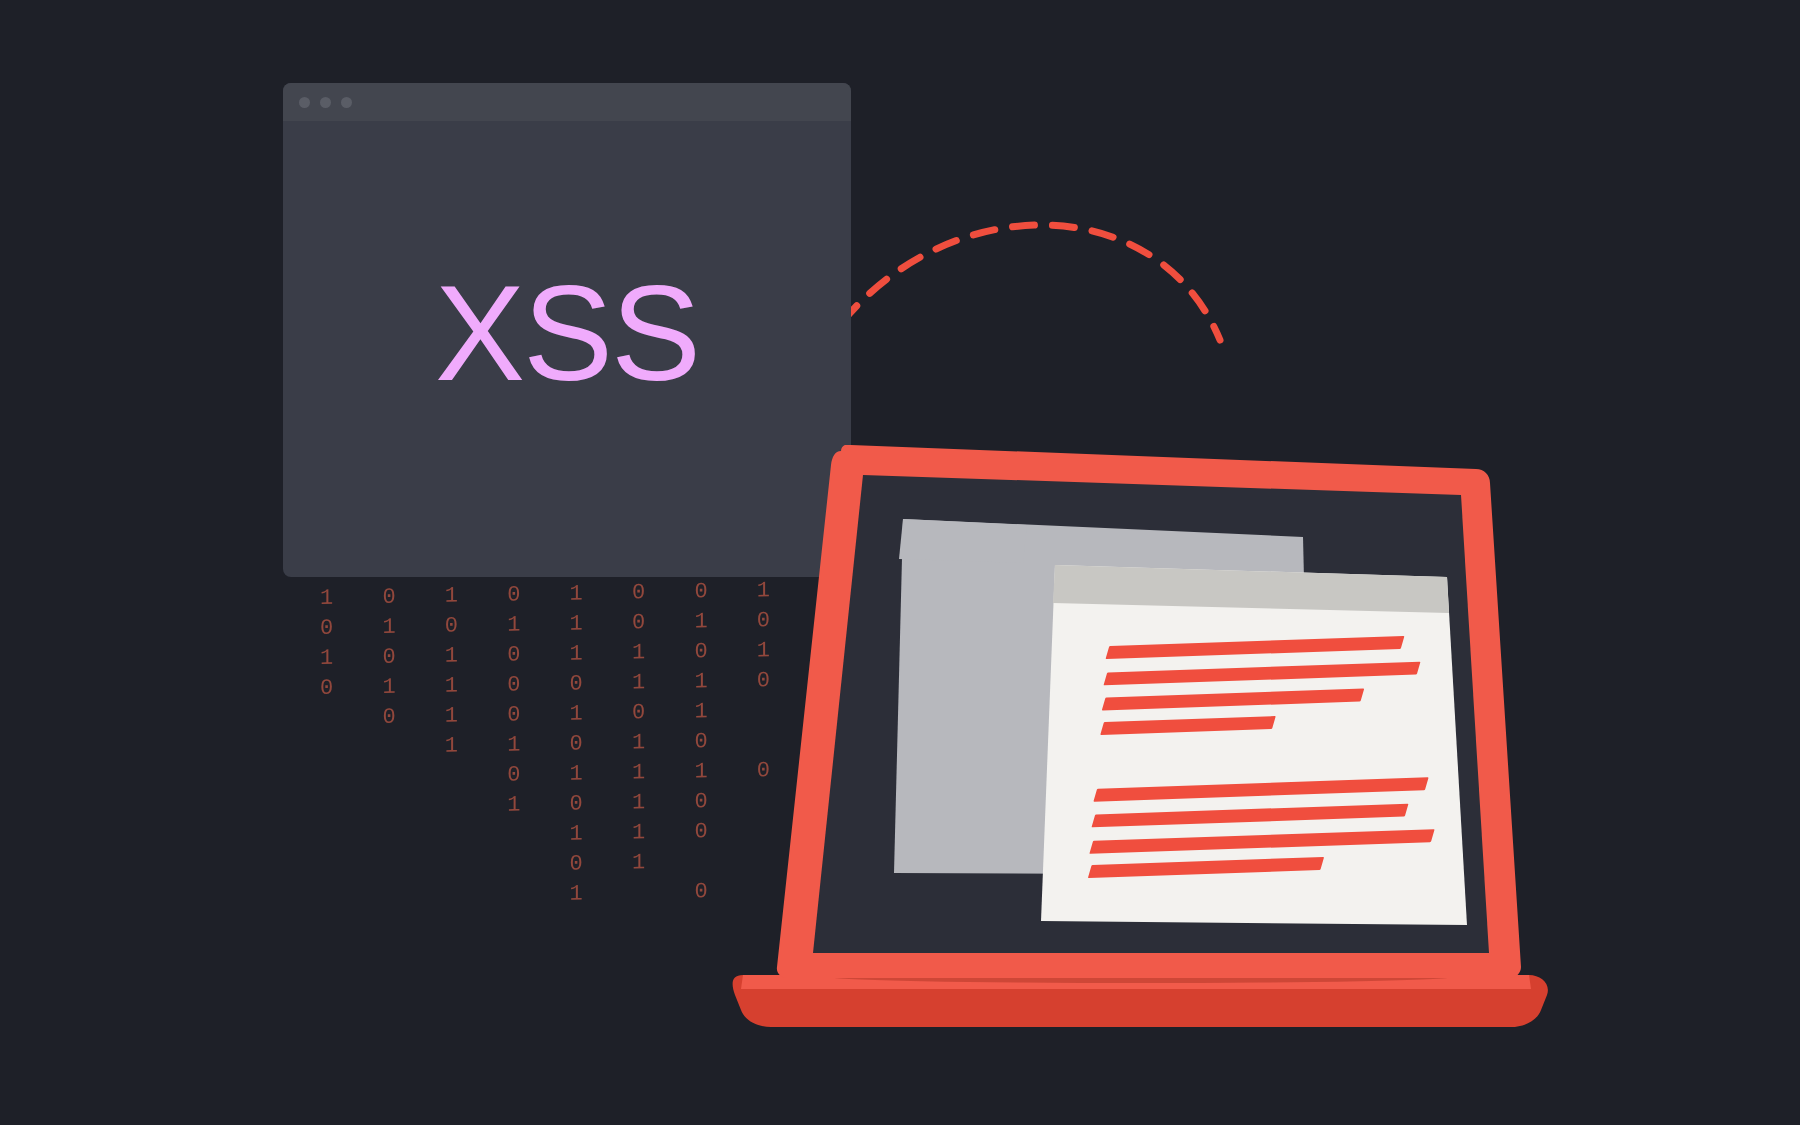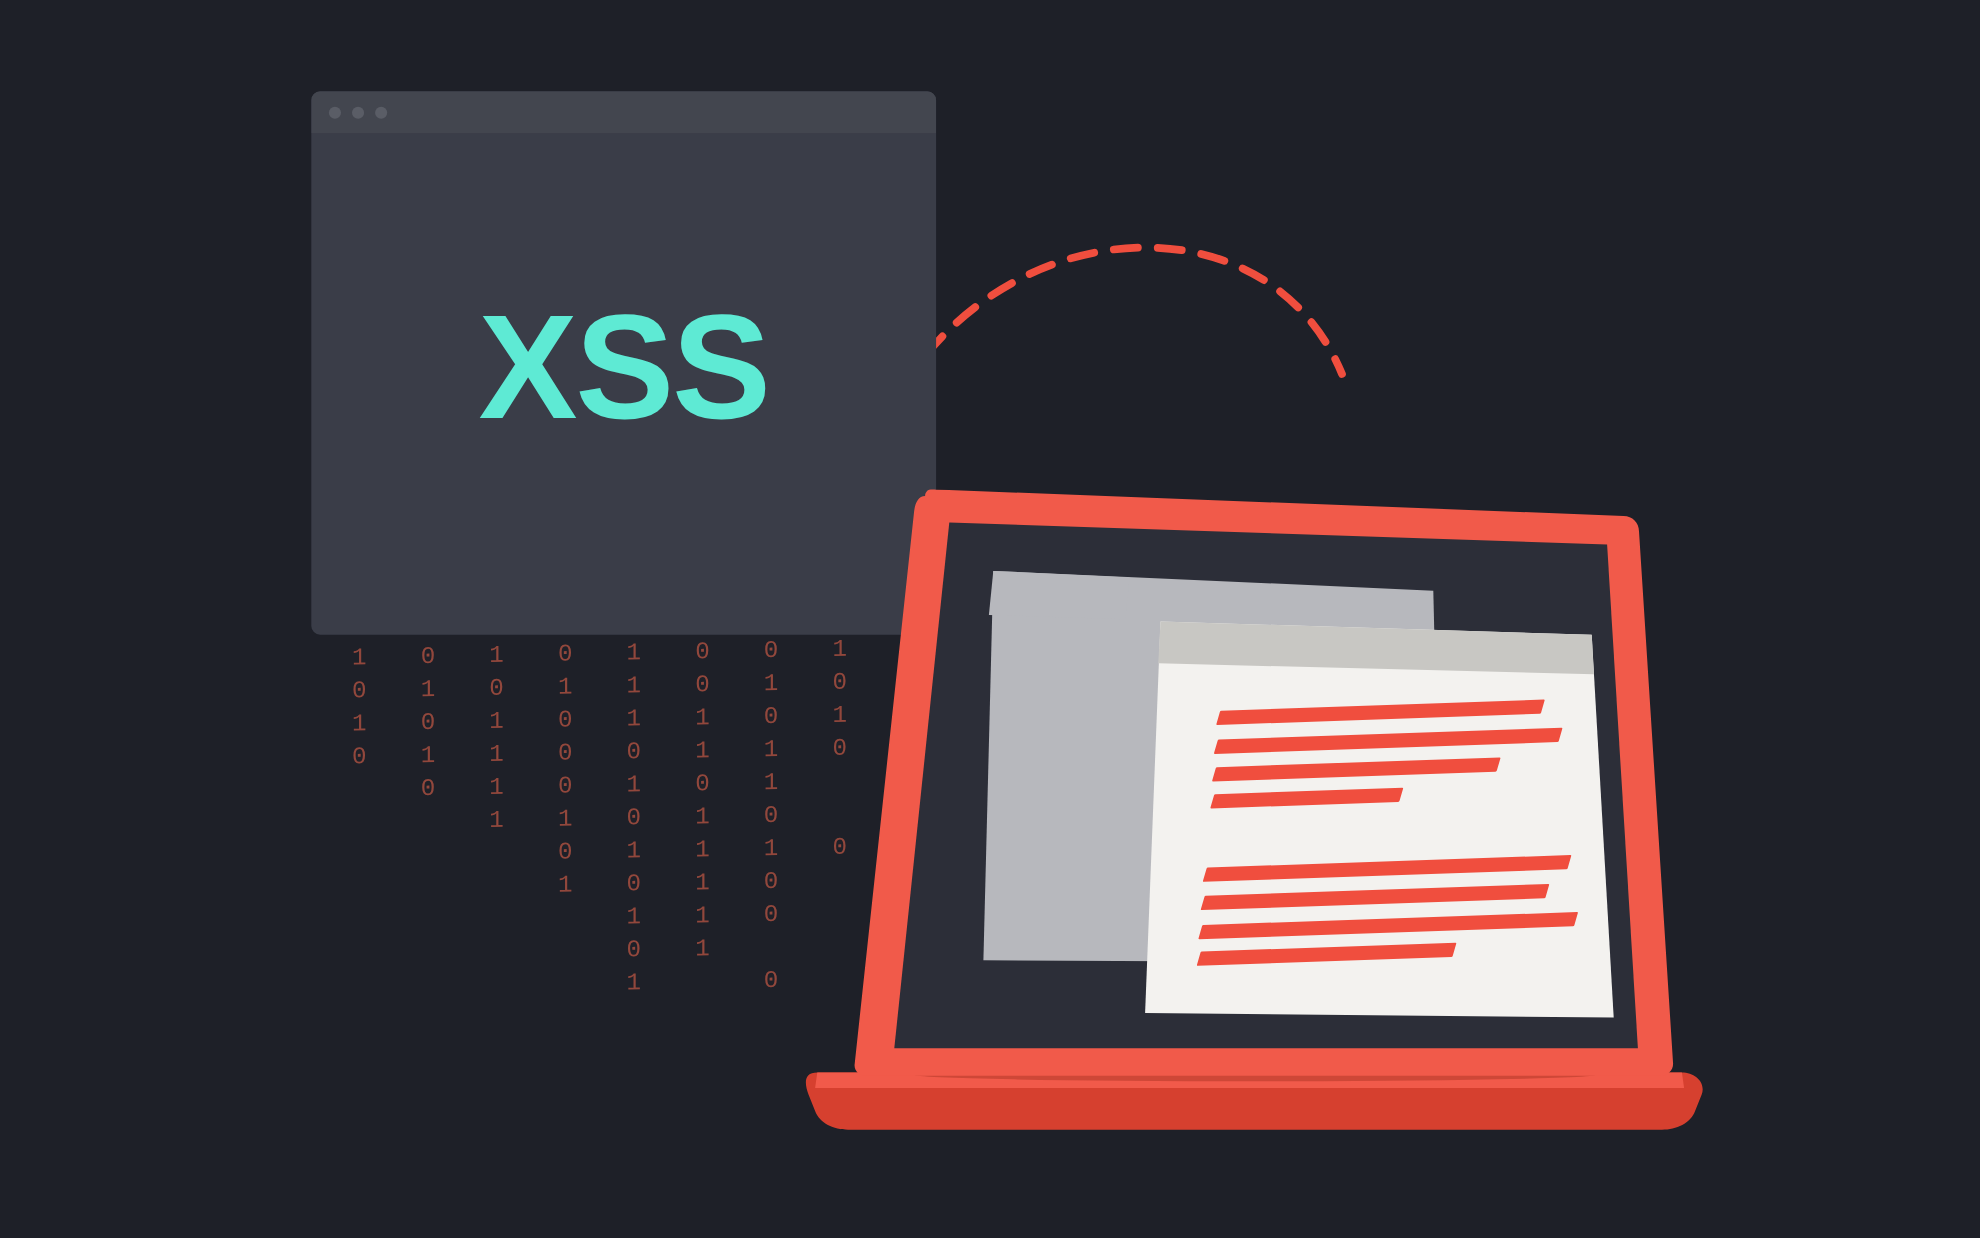--- a/index.html
+++ b/index.html
@@ -35,22 +35,22 @@
     width: 11px;
     height: 11px;
     border-radius: 50%;
     background: #5a5d66;
   }
   .dark-window .xss-text {
     position: absolute;
     left: 50%;
     top: 50%;
     transform: translate(-50%, -48%);
-    color: #5eead4;
-    font-weight: 700;
+    color: #f0abfc;
+    font-weight: 400;
     font-size: 135px;
     letter-spacing: -2px;
   }
 
   
   .binary-rain {
     position: absolute;
     left: 320px;
     top: 580px;
     width: 460px;

